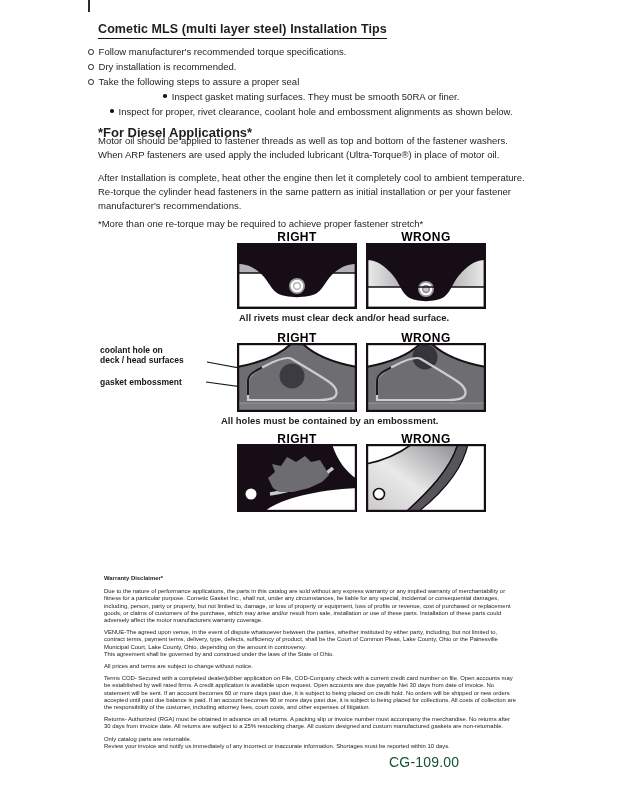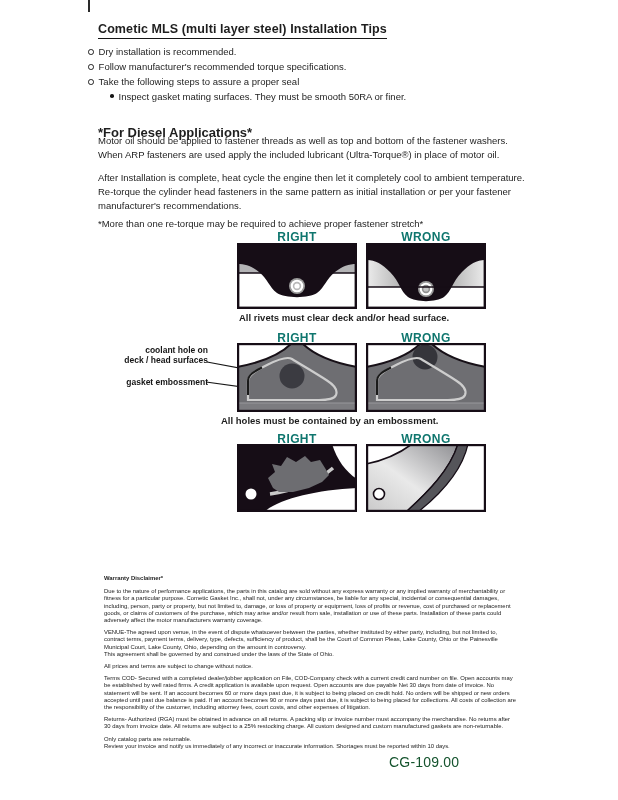--- a/index.html
+++ b/index.html
@@ -15,61 +15,65 @@
   }
   .bullets{left:88px;top:44px;font-size:9.5px;line-height:15px;}
   .brow{display:flex;align-items:flex-start;gap:5px;height:15px;}
   .brow.sub{padding-left:22px;justify-content:center;}
   .mk{flex:0 0 auto;width:3.6px;height:3.6px;border-radius:50%;margin-top:5px;}
   .mk.open{border:1px solid #222;}
   .mk.fill{background:#161616;}
   .diesel-h{left:98px;top:125px;font-size:13px;font-weight:bold;}
   .para{left:98px;width:432px;font-size:9.5px;line-height:14px;}
   .p1{top:134px;} .p2{top:171px;} .pnote{top:217px;}
-  .dw-label{width:120px;text-align:center;font-size:12px;font-weight:600;letter-spacing:.4px;color:#0f766e;}
+  .dw-label{width:120px;text-align:center;font-size:12px;font-weight:600;letter-spacing:.4px;color:#000000;}
   .dbox{width:120px;}
   .caption{font-size:9.5px;font-weight:bold;line-height:12px;white-space:pre-line;}
-  .callout{width:108px;left:100px;text-align:right;font-size:8.5px;font-weight:600;line-height:10px;color:#161616;}
+  .callout{width:108px;left:100px;text-align:left;font-size:8.5px;font-weight:600;line-height:10px;color:#161616;}
   .disc{left:104px;top:575px;width:412px;font-size:5.9px;line-height:7.2px;color:#222;}
   .disc .dh{font-weight:bold;margin:0 0 6px 0;}
   .disc p{margin:0 0 5px 0;white-space:pre-line;}
   .pagenum{left:389px;top:754px;font-size:14px;color:#14532d;letter-spacing:.2px;}
   svg{display:block;}
 </style>
 </head>
 <body>
 
 <div class="page">
 
   <div class="abs crop-mark"></div>
 
   <div class="abs title">Cometic MLS (multi layer steel) Installation Tips</div>
 
   <div class="abs bullets">
     <div class="brow">
       <span class="mk open"></span>
-      <span>Dry installation is recommended.</span>
+      <span>Follow manufacturer's recommended torque specifications.</span>
     </div>
     <div class="brow">
       <span class="mk open"></span>
-      <span>Follow manufacturer's recommended torque specifications.</span>
+      <span>Dry installation is recommended.</span>
     </div>
     <div class="brow">
       <span class="mk open"></span>
       <span>Take the following steps to assure a proper seal</span>
     </div>
     <div class="brow sub">
       <span class="mk fill"></span>
       <span>Inspect gasket mating surfaces.  They must be smooth 50RA or finer.</span>
     </div>
+    <div class="brow sub">
+      <span class="mk fill"></span>
+      <span>Inspect for proper, rivet clearance, coolant hole and embossment alignments as shown below.</span>
+    </div>
   </div>
 
   <div class="abs diesel-h">*For Diesel Applications*</div>
   <div class="abs para p1">Motor oil should be applied to fastener threads as well as top and bottom of the fastener washers. When ARP fasteners are used apply the included lubricant (Ultra-Torque®) in place of motor oil.</div>
-  <div class="abs para p2">After Installation is complete, heat cycle the engine then let it completely cool to ambient temperature. Re-torque the cylinder head fasteners in the same pattern as initial installation or per your fastener manufacturer's recommendations.</div>
+  <div class="abs para p2">After Installation is complete, heat other the engine then let it completely cool to ambient temperature. Re-torque the cylinder head fasteners in the same pattern as initial installation or per your fastener manufacturer's recommendations.</div>
   <div class="abs para pnote">*More than one re-torque may be required to achieve proper fastener stretch*</div>
 
   <div class="abs dw-label" style="left:237px;top:230px;">RIGHT</div>
   <div class="abs dw-label" style="left:366px;top:230px;">WRONG</div>
 
   <div class="abs dbox" style="left:237px;top:243px;">
     <svg width="120" height="66" viewBox="0 0 120 66">
       <rect width="120" height="66" fill="#ffffff"></rect>
       <rect x="0" y="21" width="120" height="9" fill="#b4b4b6"></rect>
       <rect x="0" y="30" width="120" height="36" fill="#ffffff"></rect>

